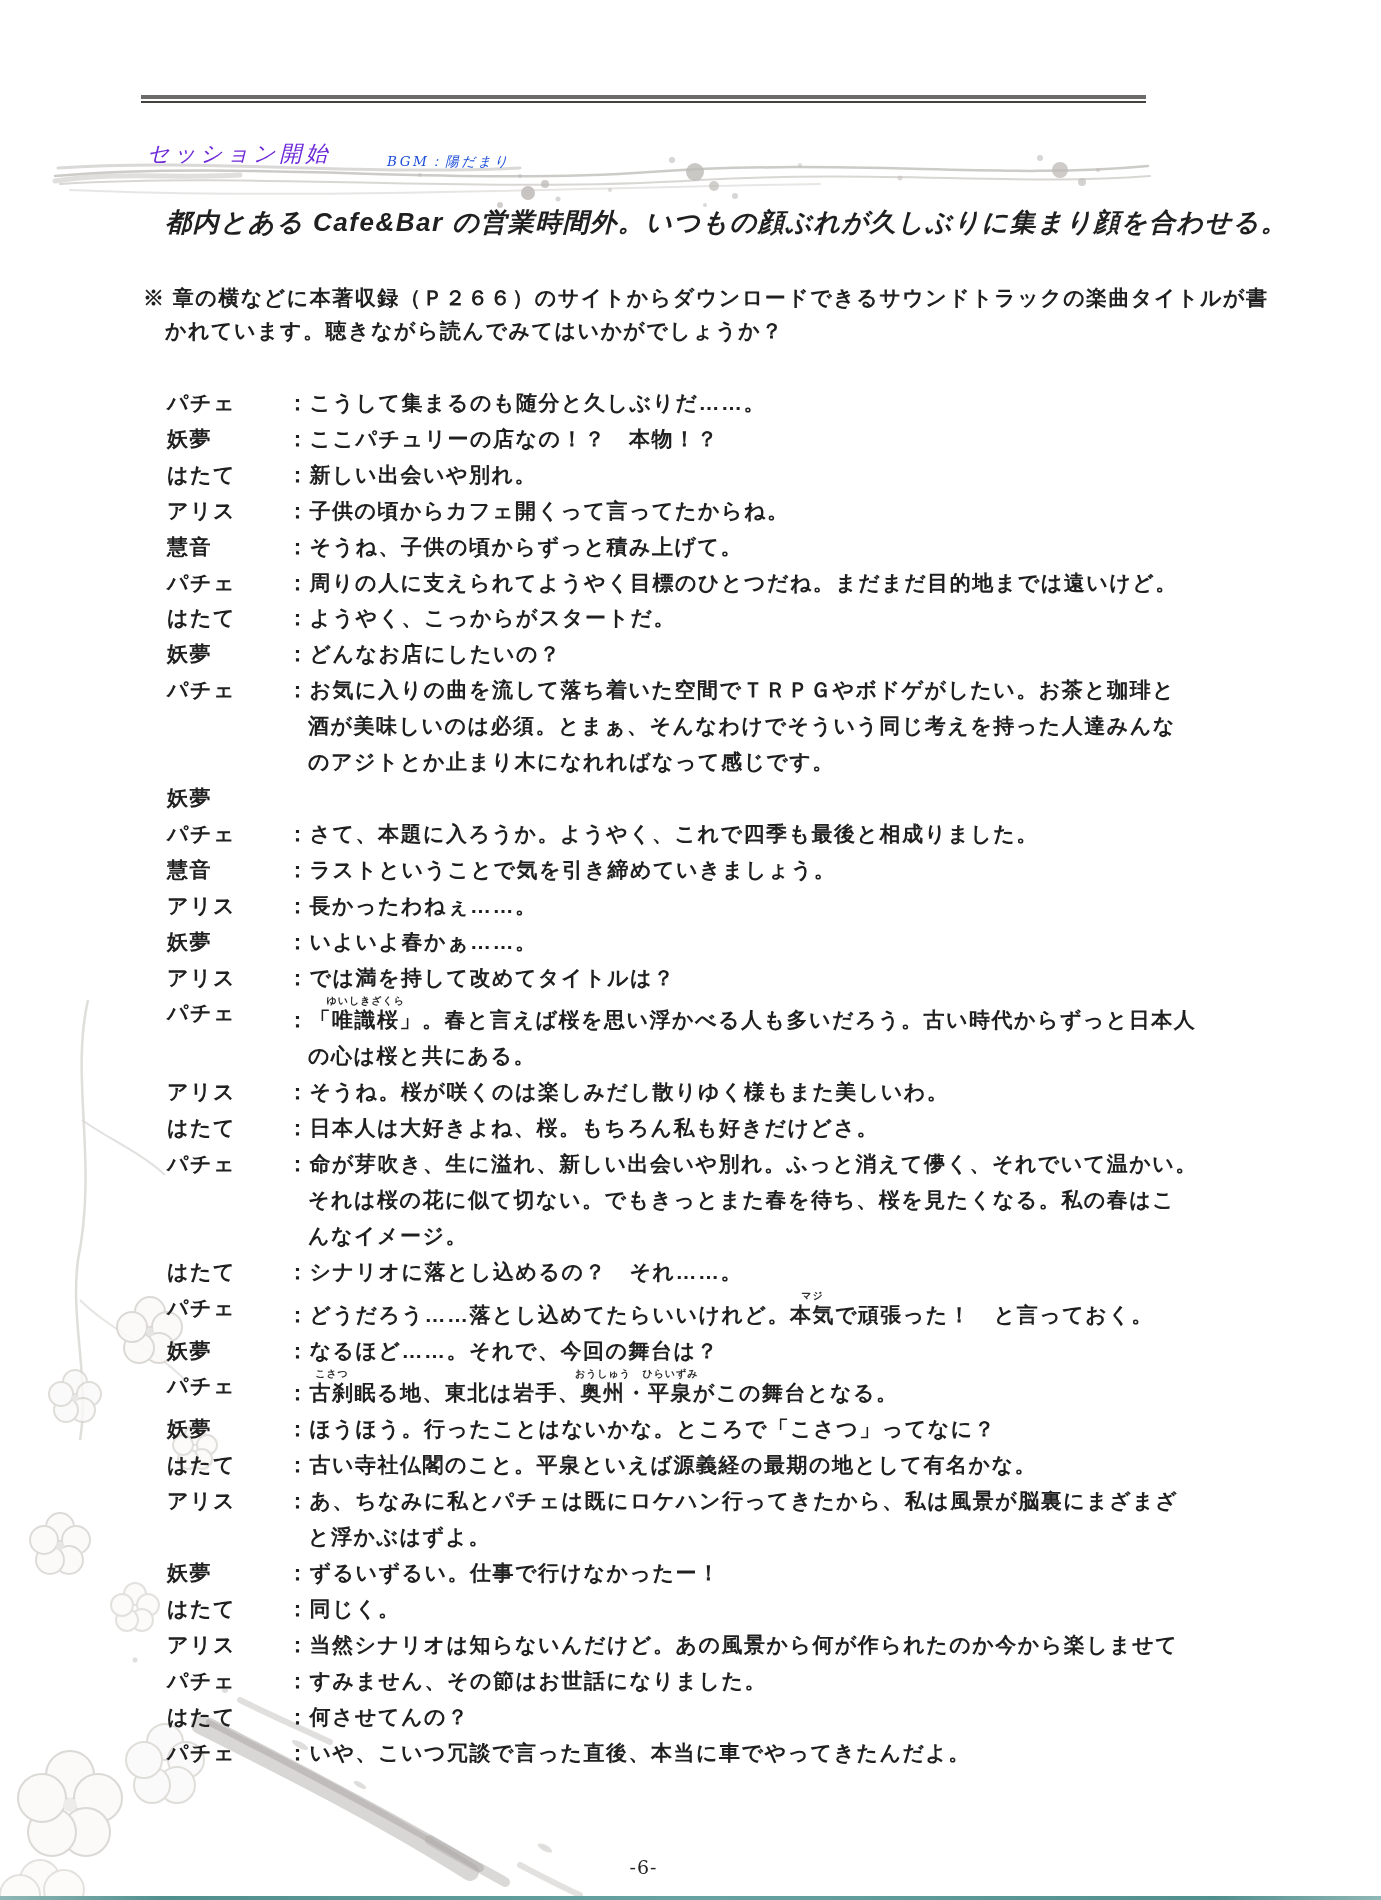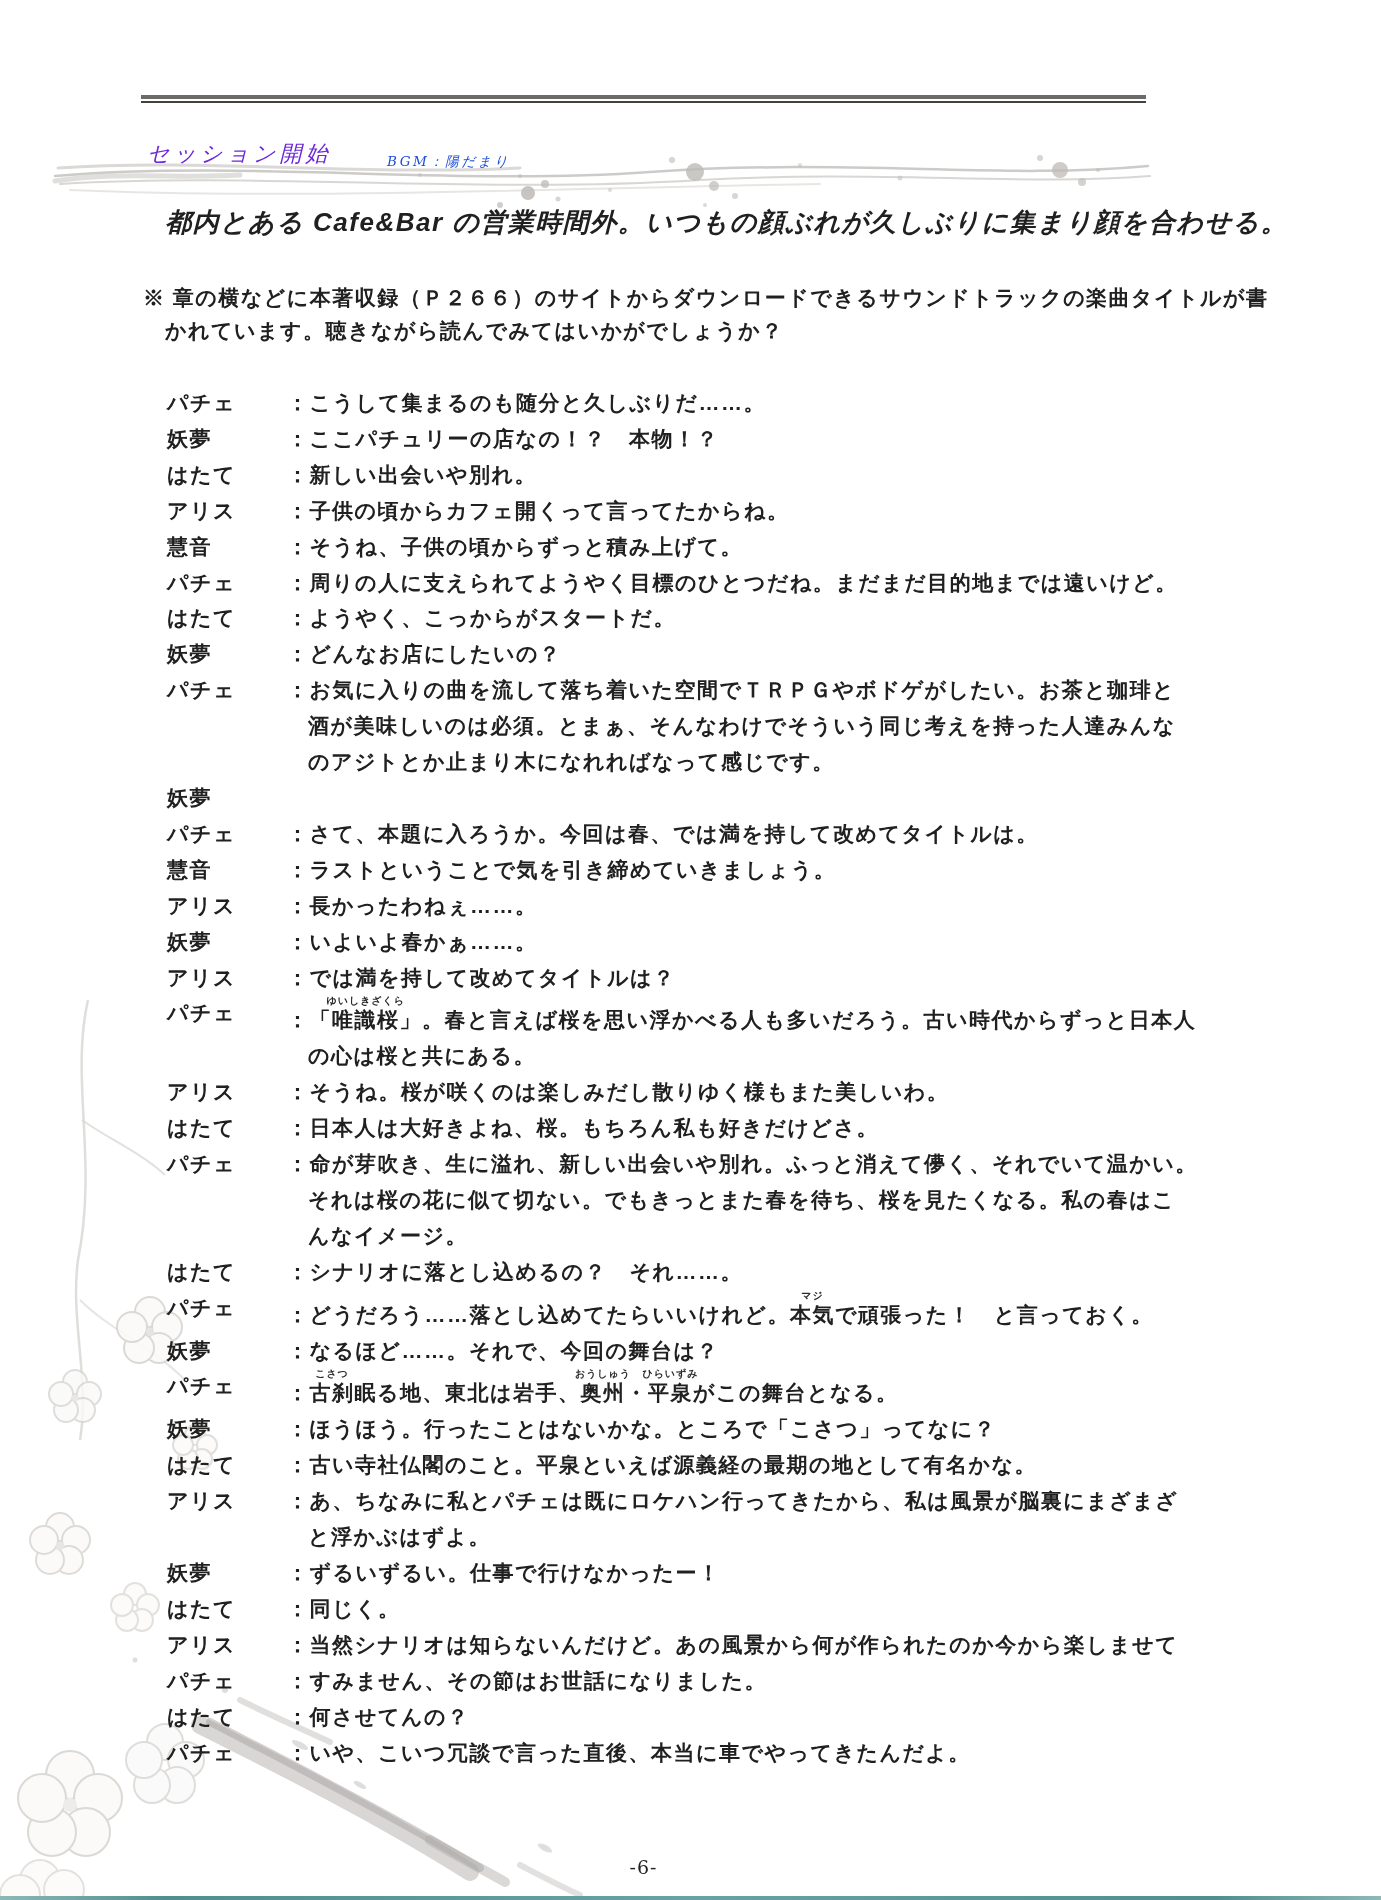--- a/index.html
+++ b/index.html
@@ -243,21 +243,21 @@
         <div class="dline cont">酒が美味しいのは必須。とまぁ、そんなわけでそういう同じ考えを持った人達みんな</div>
         <div class="dline cont">のアジトとか止まり木になれればなって感じです。</div>
       </div>
     </div>
     <div class="drow">
       <div class="speaker">妖夢</div>
     </div>
     <div class="drow">
       <div class="speaker">パチェ</div>
       <div class="dbody">
-        <div class="dline">：さて、本題に入ろうか。今回は春、では満を持して改めてタイトルは。</div>
+        <div class="dline">：さて、本題に入ろうか。ようやく、これで四季も最後と相成りました。</div>
       </div>
     </div>
     <div class="drow">
       <div class="speaker">慧音</div>
       <div class="dbody">
         <div class="dline">：ラストということで気を引き締めていきましょう。</div>
       </div>
     </div>
     <div class="drow">
       <div class="speaker">アリス</div>

